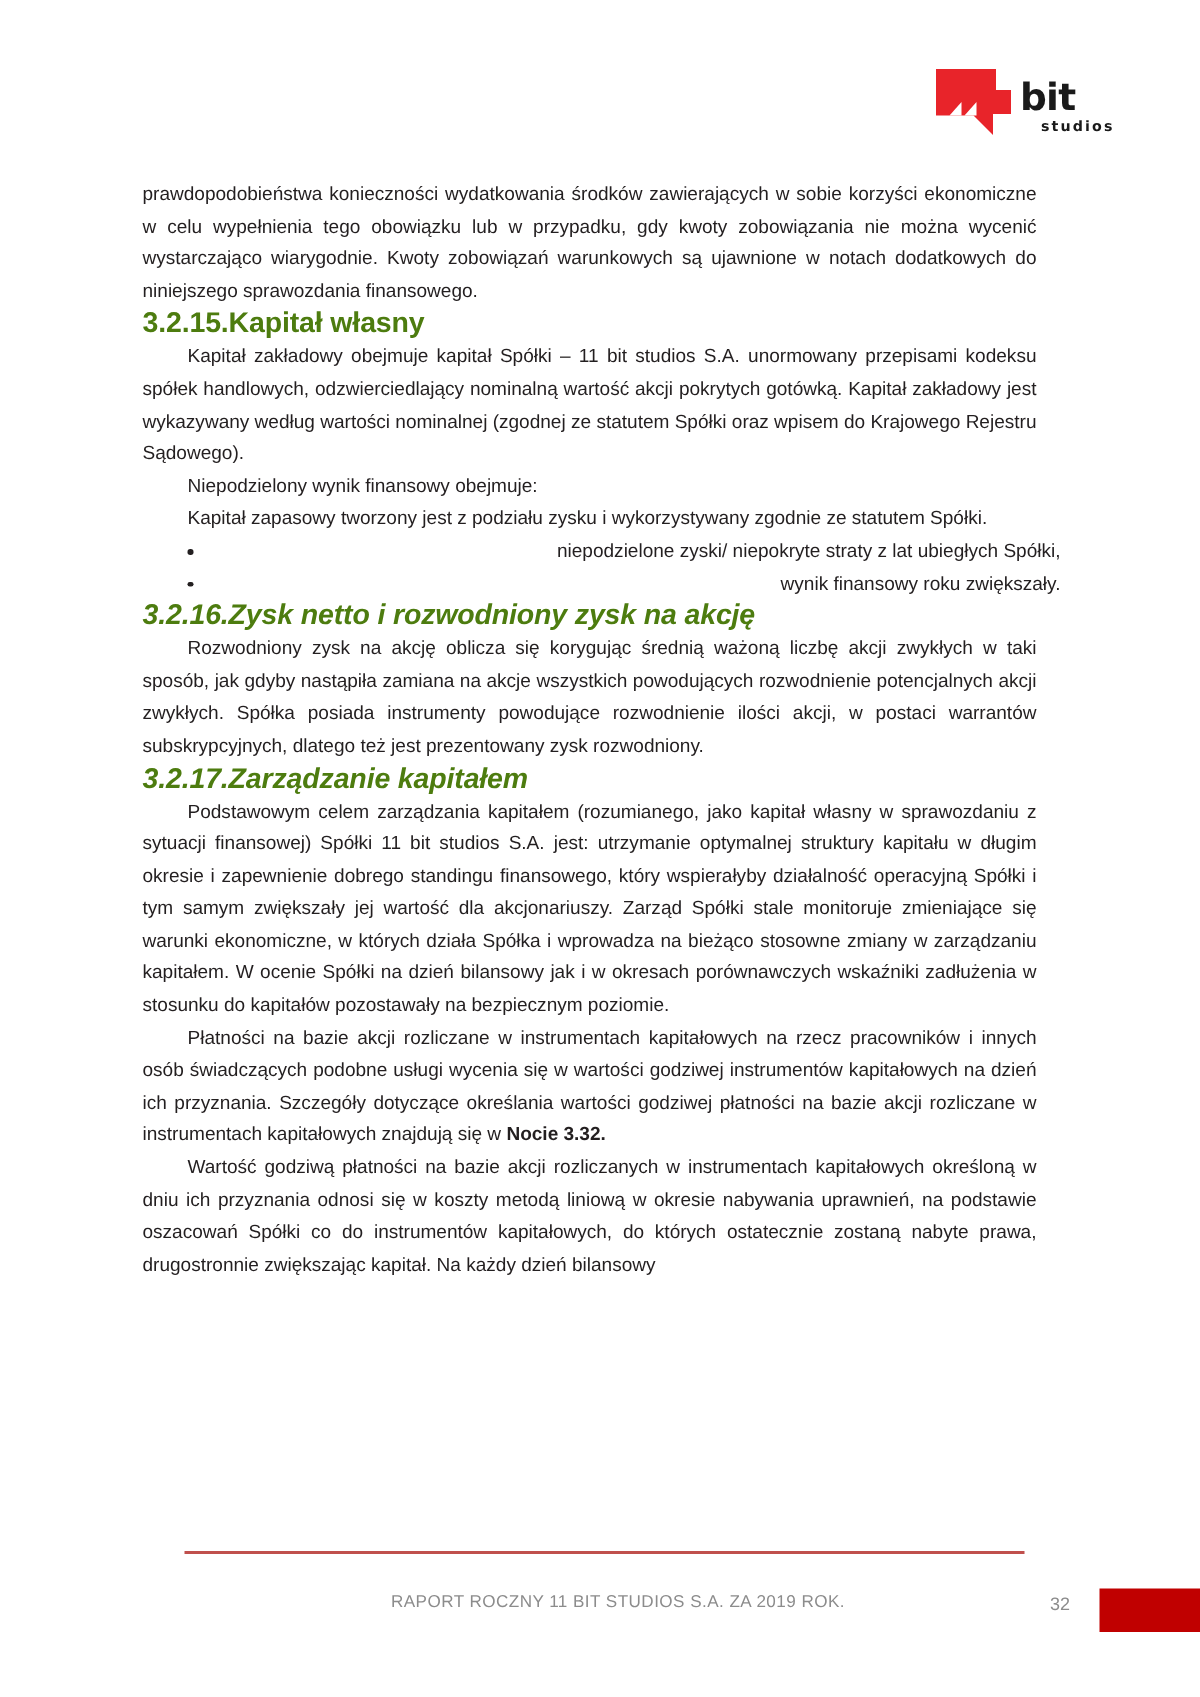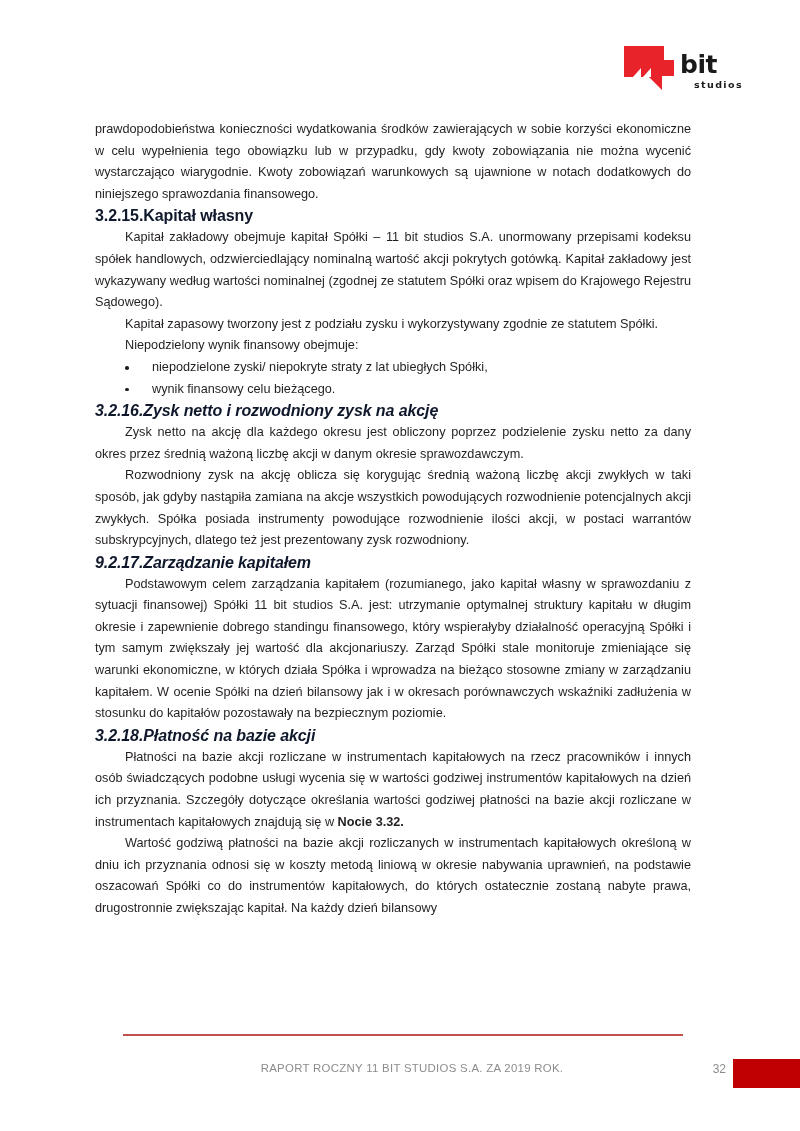--- a/index.html
+++ b/index.html
@@ -87,35 +87,36 @@
   }
   p.body.indent {
     text-indent: 30px;
   }
   p.body.tight {
     text-align: left;
   }
 
   h2.section {
     margin: 0;
-    font-size: 16px;
+    font-size: 19px;
     line-height: 22px;
     font-weight: 700;
-    color: #0f172a;
+    color: #4d7c0f;
     letter-spacing: -0.1px;
   }
 
   .gap-before-h { margin-top: 13px; }
   .gap-after-h  { margin-top: 6px; }
   .gap-block    { margin-top: 13px; font-style: italic; }
 
   ul.bullets {
     margin: 0;
     padding: 0;
     list-style: none;
+    text-align: right;
   }
   ul.bullets li {
     position: relative;
     padding-left: 57px;
     font-size: 12.7px;
     line-height: 21.6px;
     color: #231f20;
   }
   ul.bullets li .dot {
     position: absolute;
@@ -148,21 +149,20 @@
     letter-spacing: 0.3px;
     color: #8c8c8c;
     font-family: "Liberation Sans", sans-serif;
     padding-left: 12px;
   }
   .footer-page {
     position: absolute;
     left: 700px;
     top: 1062px;
     width: 26px;
-    text-align: right;
     font-size: 12px;
     color: #8c8c8c;
   }
   .footer-block {
     position: absolute;
     left: 733px;
     top: 1059px;
     width: 67px;
     height: 29px;
     background: #c00000;
@@ -185,35 +185,33 @@
       <div class="logo-sub">studios</div>
     </div>
   </div>
 
   <div class="content">
 
     <p class="body">prawdopodobieństwa konieczności wydatkowania środków zawierających w sobie korzyści ekonomiczne w celu wypełnienia tego obowiązku lub w przypadku, gdy kwoty zobowiązania nie można wycenić wystarczająco wiarygodnie. Kwoty zobowiązań warunkowych są ujawnione w notach dodatkowych do niniejszego sprawozdania finansowego.</p>
 
     <h2 class="section gap-before-h">3.2.15.Kapitał własny</h2>
     <p class="body indent gap-after-h">Kapitał zakładowy obejmuje kapitał Spółki – 11 bit studios S.A. unormowany przepisami kodeksu spółek handlowych, odzwierciedlający nominalną wartość akcji pokrytych gotówką. Kapitał zakładowy jest wykazywany według wartości nominalnej (zgodnej ze statutem Spółki oraz wpisem do Krajowego Rejestru Sądowego).</p>
+    <p class="body indent tight">Niepodzielony wynik finansowy obejmuje:</p>
     <p class="body indent tight">Kapitał zapasowy tworzony jest z podziału zysku i wykorzystywany zgodnie ze statutem Spółki.</p>
-    <p class="body indent tight">Niepodzielony wynik finansowy obejmuje:</p>
     <ul class="bullets">
       <li><span class="dot"></span><span>niepodzielone zyski/ niepokryte straty z lat ubiegłych Spółki,</span></li>
-      <li><span class="dot"></span><span>wynik finansowy celu bieżącego.</span></li>
+      <li><span class="dot"></span><span>wynik finansowy roku zwiększały.</span></li>
     </ul>
 
     <h2 class="section gap-block">3.2.16.Zysk netto i rozwodniony zysk na akcję</h2>
-    <p class="body indent gap-after-h">Zysk netto na akcję dla każdego okresu jest obliczony poprzez podzielenie zysku netto za dany okres przez średnią ważoną liczbę akcji w danym okresie sprawozdawczym.</p>
     <p class="body indent">Rozwodniony zysk na akcję oblicza się korygując średnią ważoną liczbę akcji zwykłych w taki sposób, jak gdyby nastąpiła zamiana na akcje wszystkich powodujących rozwodnienie potencjalnych akcji zwykłych. Spółka posiada instrumenty powodujące rozwodnienie ilości akcji, w postaci warrantów subskrypcyjnych, dlatego też jest prezentowany zysk rozwodniony.</p>
 
-    <h2 class="section gap-block">9.2.17.Zarządzanie kapitałem</h2>
+    <h2 class="section gap-block">3.2.17.Zarządzanie kapitałem</h2>
     <p class="body indent gap-after-h">Podstawowym celem zarządzania kapitałem (rozumianego, jako kapitał własny w sprawozdaniu z sytuacji finansowej) Spółki 11 bit studios S.A. jest: utrzymanie optymalnej struktury kapitału w długim okresie i zapewnienie dobrego standingu finansowego, który wspierałyby działalność operacyjną Spółki i tym samym zwiększały jej wartość dla akcjonariuszy. Zarząd Spółki stale monitoruje zmieniające się warunki ekonomiczne, w których działa Spółka i wprowadza na bieżąco stosowne zmiany w zarządzaniu kapitałem. W ocenie Spółki na dzień bilansowy jak i w okresach porównawczych wskaźniki zadłużenia w stosunku do kapitałów pozostawały na bezpiecznym poziomie.</p>
 
-    <h2 class="section gap-block">3.2.18.Płatność na bazie akcji</h2>
     <p class="body indent gap-after-h"><span>Płatności na bazie akcji rozliczane w instrumentach kapitałowych na rzecz pracowników i innych osób świadczących podobne usługi wycenia się w wartości godziwej instrumentów kapitałowych na dzień ich przyznania. Szczegóły dotyczące określania wartości godziwej płatności na bazie akcji rozliczane w instrumentach kapitałowych znajdują się w </span><b class="strong">Nocie 3.32.</b></p>
     <p class="body indent">Wartość godziwą płatności na bazie akcji rozliczanych w instrumentach kapitałowych określoną w dniu ich przyznania odnosi się w koszty metodą liniową w okresie nabywania uprawnień, na podstawie oszacowań Spółki co do instrumentów kapitałowych, do których ostatecznie zostaną nabyte prawa, drugostronnie zwiększając kapitał. Na każdy dzień bilansowy</p>
 
   </div>
 
   <div class="footer-rule"></div>
   <div class="footer-text">RAPORT ROCZNY 11 BIT STUDIOS S.A. ZA 2019 ROK.</div>
   <div class="footer-page">32</div>
   <div class="footer-block"></div>
 

